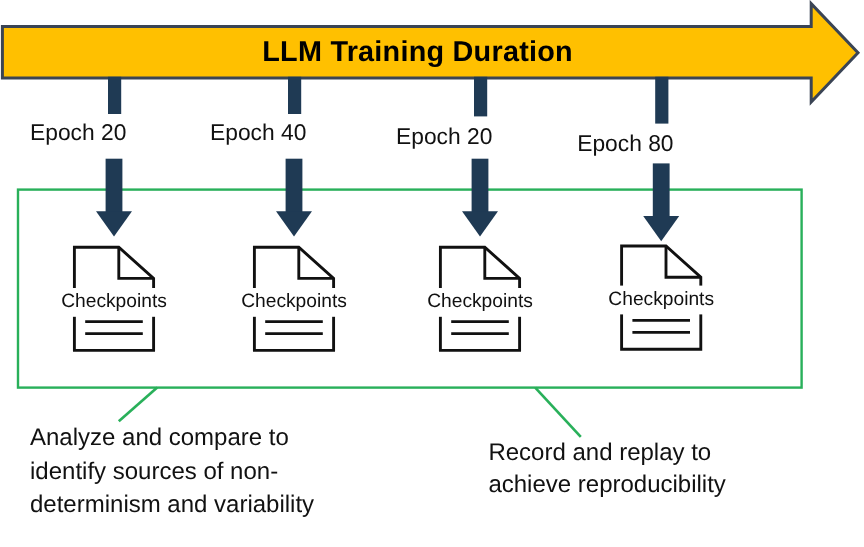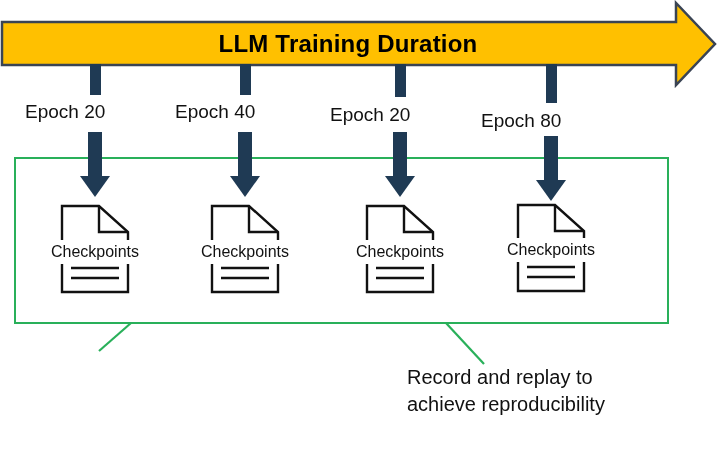--- a/index.html
+++ b/index.html
@@ -127,16 +127,19 @@
       <polygon points="1,44 31,44 16,65"></polygon>
   </svg>
   <svg class="abs doc-icon c4" viewBox="0 0 70 90">
     <path d="M2,2 L39,2 L68,28 L68,88 L2,88 Z"></path>
       <path d="M39,2 L39,28 L68,28"></path>
     <line x1="11" y1="64" x2="59" y2="64"></line>
       <line x1="11" y1="74" x2="59" y2="74"></line>
   </svg>
   <div class="abs chk-label c4">Checkpoints</div>
 
+  <div id="caption-left" class="abs caption">Analyze and compare to
+identify sources of non-
+determinism and variability</div>
   <div id="caption-right" class="abs caption">Record and replay to
 achieve reproducibility</div>
 
 </div>
 
 </body></html>

